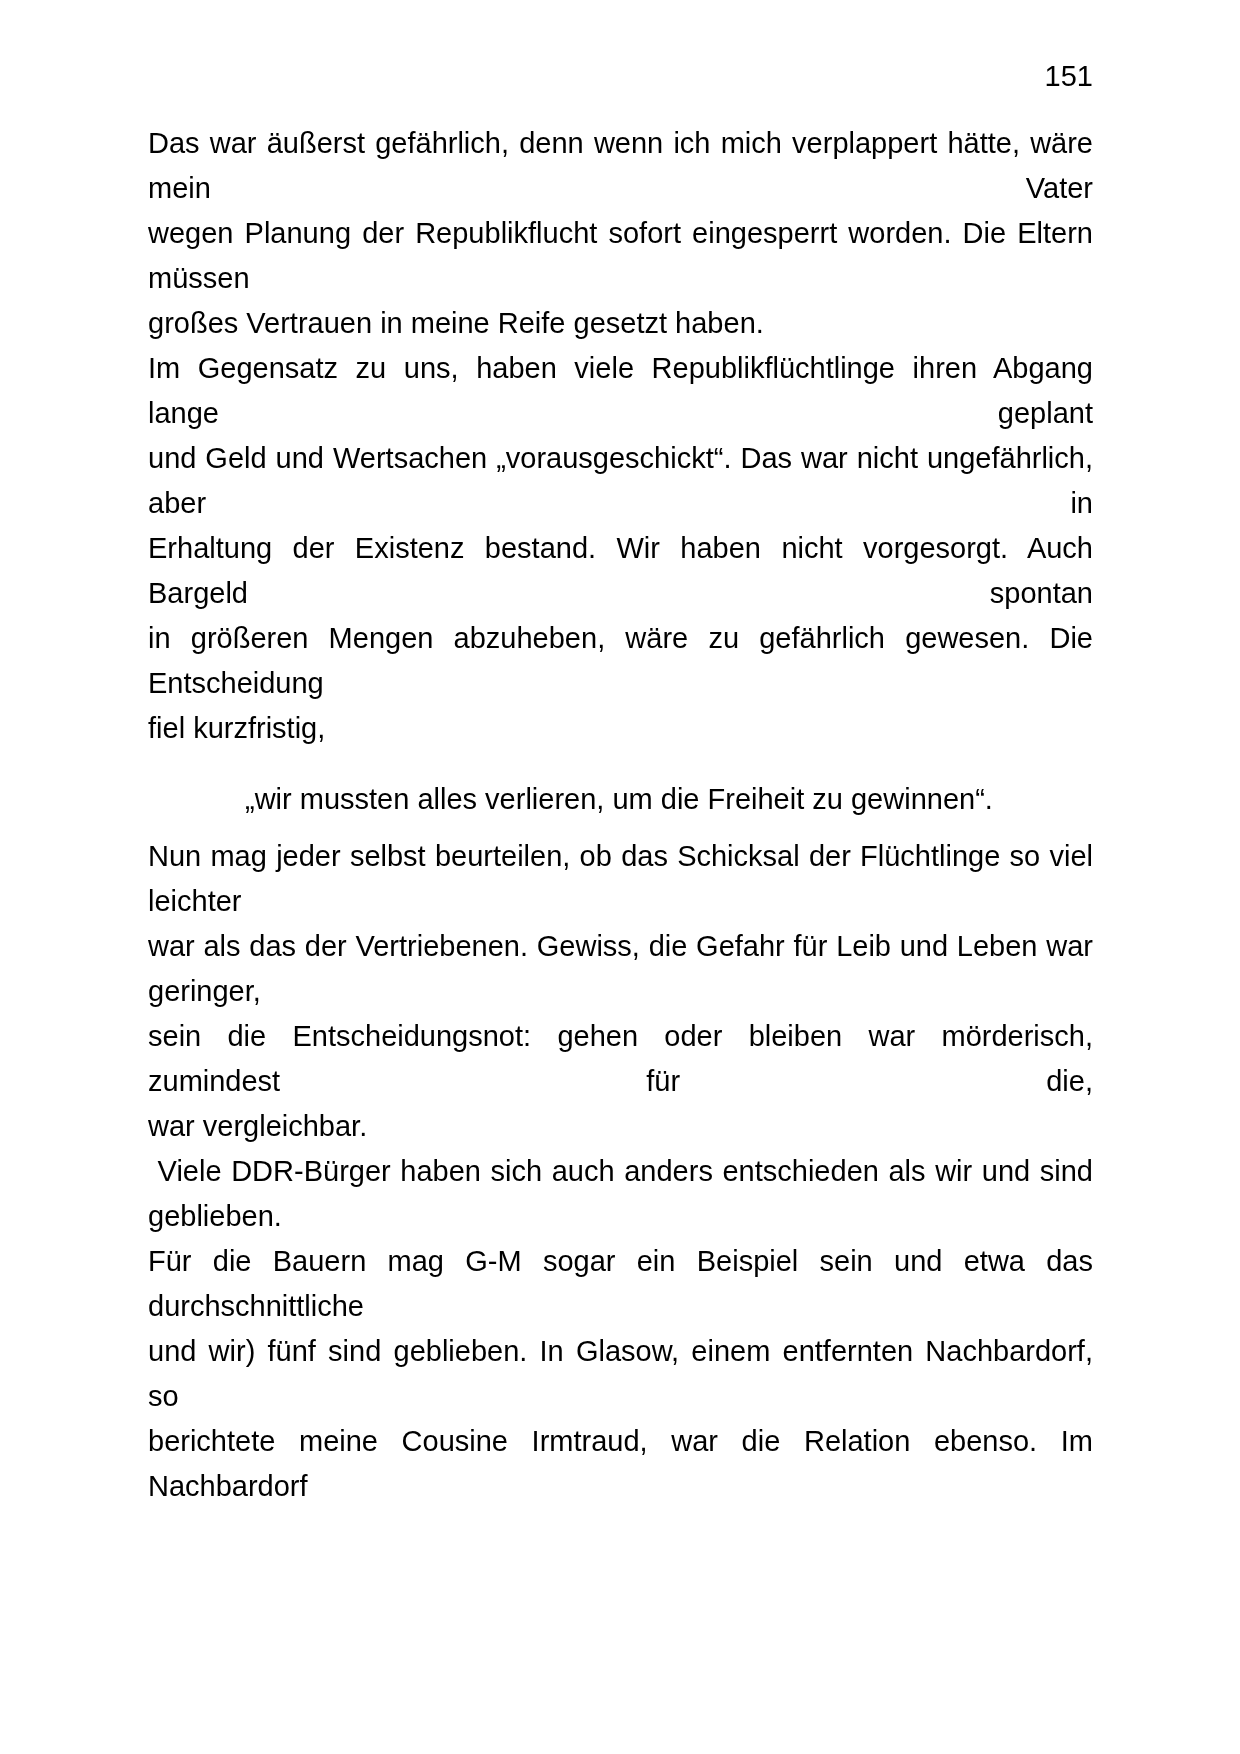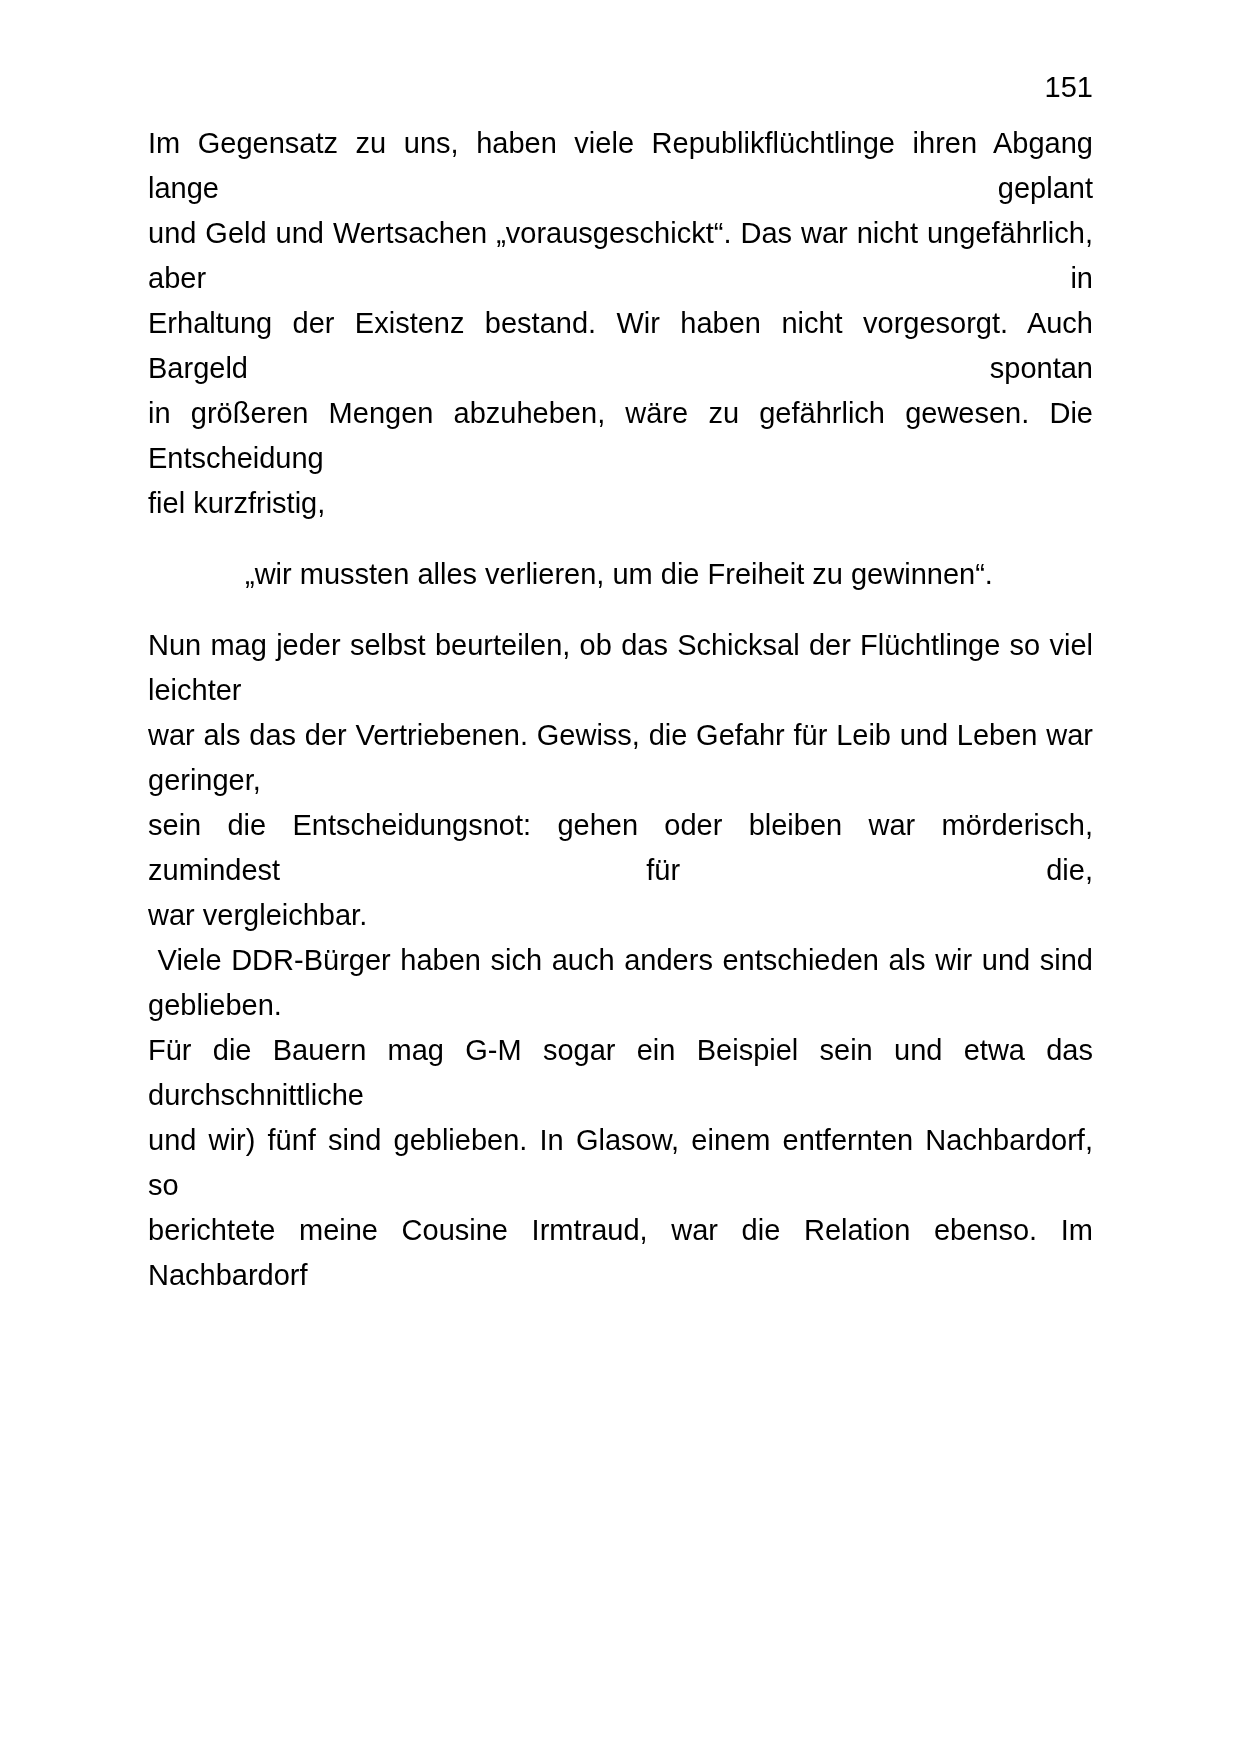--- a/index.html
+++ b/index.html
@@ -15,21 +15,21 @@
     color: #000000;
     overflow: hidden;
   }
   .page {
     position: absolute;
     inset: 0;
     background: #ffffff;
   }
   .page-number {
     position: absolute;
-    top: 70px;
+    top: 59px;
     left: 148px;
     width: 945px;
     text-align: right;
     font-size: 29px;
     line-height: 34px;
   }
   .content {
     position: absolute;
     top: 121px;
     left: 148px;
@@ -45,34 +45,39 @@
     text-align: justify;
     text-align-last: justify;
     -moz-text-align-last: justify;
   }
   .line.last {
     text-align-last: left;
     -moz-text-align-last: left;
   }
   .paragraph.quote {
     margin-top: 26px;
-    margin-bottom: 26px;
+    margin-bottom: 12px;
   }
   .paragraph.quote .line {
     text-align: left;
     text-align-last: left;
     padding-left: 97px;
   }
 </style>
 </head>
 <body>
 
 <div class="page">
   <div class="page-number">151</div>
   <div class="content">
+      <div class="paragraph body">
+        <div class="line">Das war äußerst gefährlich, denn wenn ich mich verplappert hätte, wäre mein Vater</div>
+        <div class="line">wegen Planung der Republikflucht sofort eingesperrt worden. Die Eltern müssen</div>
+        <div class="line last">großes Vertrauen in meine Reife gesetzt haben.</div>
+      </div>
       <div class="paragraph body">
         <div class="line">Im Gegensatz zu uns, haben viele Republikflüchtlinge ihren Abgang lange geplant</div>
         <div class="line">und Geld und Wertsachen „vorausgeschickt“. Das war nicht ungefährlich, aber in</div>
         <div class="line">Erhaltung der Existenz bestand. Wir haben nicht vorgesorgt. Auch Bargeld spontan</div>
         <div class="line">in größeren Mengen abzuheben, wäre zu gefährlich gewesen. Die Entscheidung</div>
         <div class="line last">fiel kurzfristig,</div>
       </div>
       <div class="paragraph quote">
         <div class="line last">„wir mussten alles verlieren, um die Freiheit zu gewinnen“.</div>
       </div>

